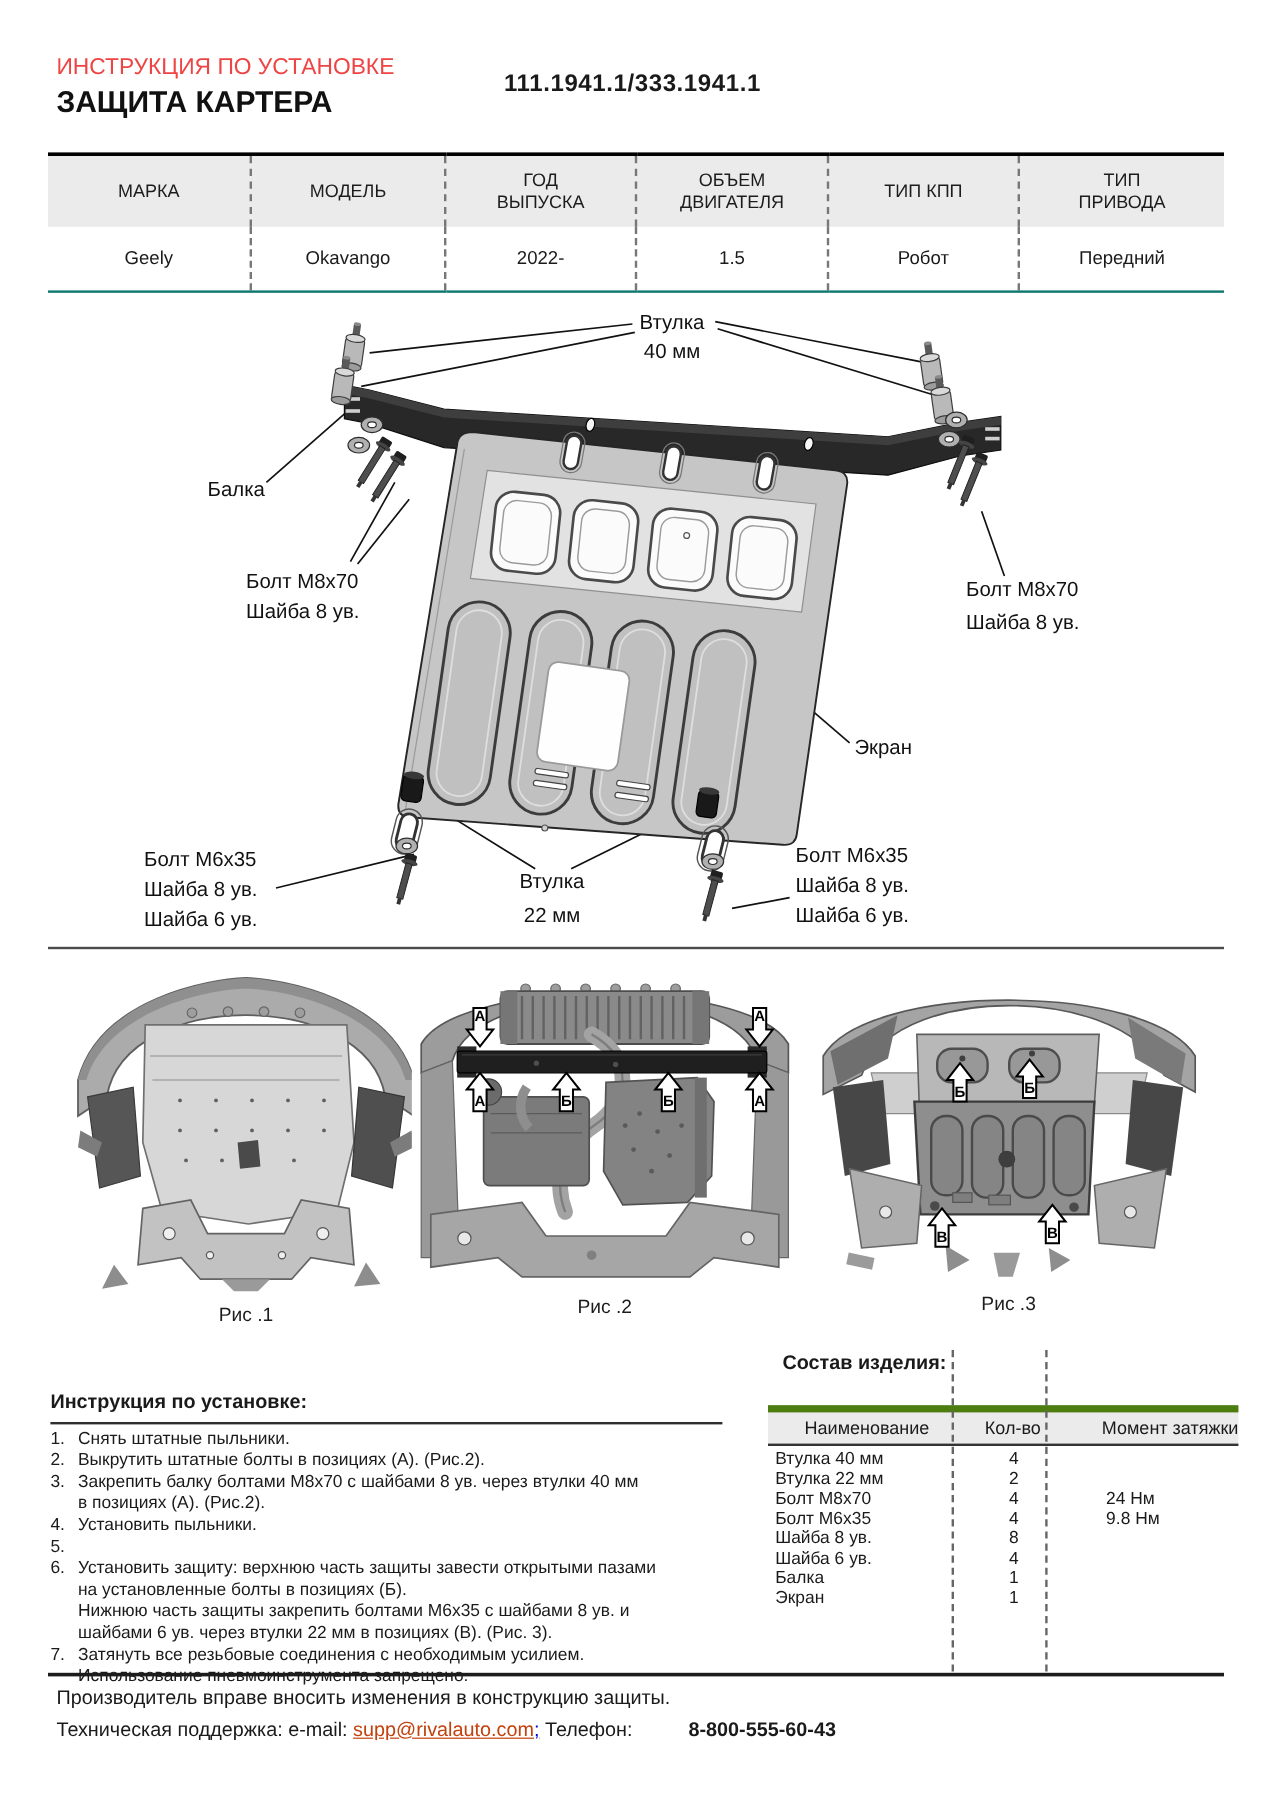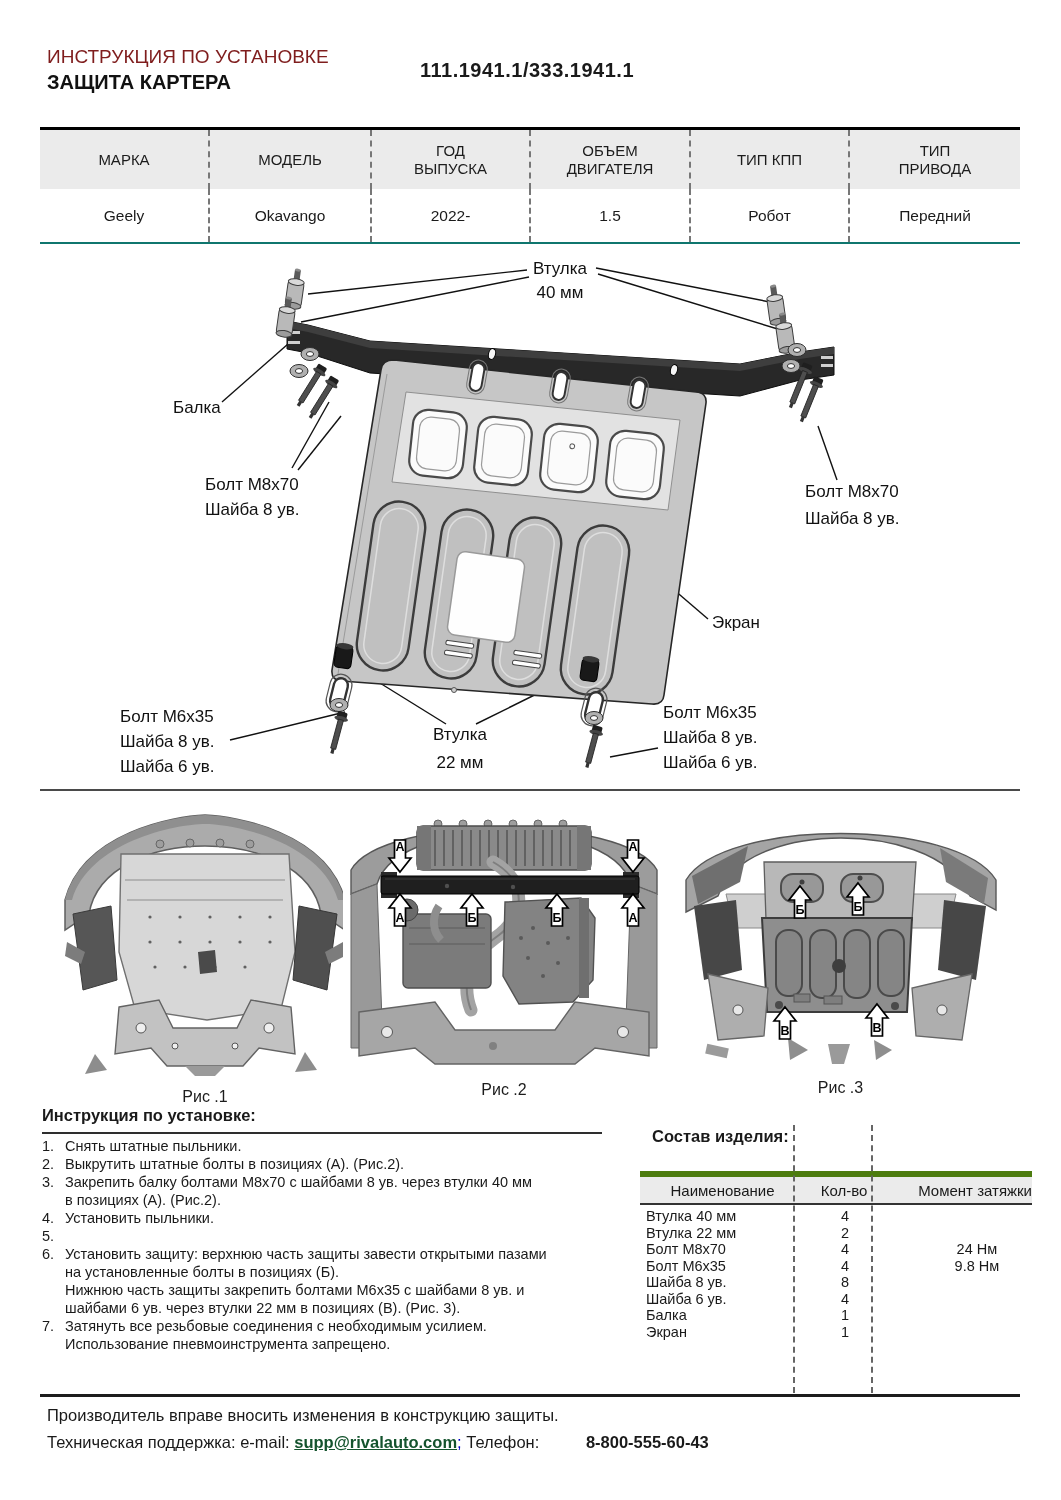--- a/index.html
+++ b/index.html
@@ -2,22 +2,22 @@
 <html><head>
 <meta charset="utf-8">
 <style>
   html,body{margin:0;padding:0;background:#fff;}
   .page{position:relative;width:1061px;height:1500px;background:#fff;overflow:hidden;
         font-family:"Liberation Sans",sans-serif;color:#1a1a1a;}
   svg{display:block;}
   svg text{font-family:"Liberation Sans",sans-serif;}
 
   
-  .title-line1{position:absolute;left:47px;top:46px;font-size:19px;color:#7f1d1d;text-align:center;}
-  .title-line2{position:absolute;left:47px;top:71px;font-size:20px;font-weight:bold;color:#111;}
+  .title-line1{position:absolute;left:47px;top:46px;font-size:19px;color:#ef4444;text-align:center;}
+  .title-line2{position:absolute;left:47px;top:71px;font-size:25px;font-weight:bold;color:#111;}
   .part-number{position:absolute;left:420px;top:59px;font-size:20px;font-weight:bold;letter-spacing:.5px;}
 
   
   .fitment{position:absolute;left:40px;top:127px;width:980px;border-collapse:collapse;table-layout:fixed;}
   .fitment td{border-left:2px dashed #777;text-align:center;vertical-align:middle;
               font-size:15px;white-space:pre-line;line-height:18px;}
   .fitment tr td:first-child{border-left:none;}
   .fitment .hrow td{background:#ebebeb;height:57px;border-top:3px solid #000;color:#1c1c1c;}
   .fitment .vrow td{height:51px;border-bottom:2px solid #0f766e;font-size:15.5px;}
 
@@ -27,49 +27,49 @@
   .sep-photos{position:absolute;left:40px;top:789px;width:980px;height:2px;background:#4a4a4a;}
 
   
   .figure{position:absolute;}
   .fig1{left:55px;top:802px;}
   .fig2{left:343px;top:798px;}
   .fig3{left:678px;top:798px;}
   .figcap{text-align:center;font-size:16px;margin-top:11px;color:#1c1c1c;}
 
   
-  .instr{position:absolute;left:42px;top:1106px;width:560px;}
+  .instr{position:absolute;left:42px;top:1159px;width:560px;}
   .instr-title{font-size:16.5px;font-weight:bold;padding-bottom:7px;border-bottom:2.5px solid #2e2e2e;margin-bottom:3px;}
   .item{display:flex;font-size:14.5px;line-height:18px;}
   .item .n{width:23px;flex:none;}
   .item .t{white-space:pre-line;}
 
   
   .parts{position:absolute;left:640px;top:1127px;width:392px;}
   .parts-title{font-size:16.5px;font-weight:bold;height:24px;padding-left:12px;}
   .parts-head{display:flex;height:26px;background:#ebebeb;border-top:6px solid #4d7c0f;
               border-bottom:2px solid #333;align-items:center;font-size:15px;margin-top:20px;}
   .ph-name{width:165px;text-align:center;}
   .ph-qty{width:78px;text-align:center;}
   .ph-tq{width:149px;text-align:right;}
   .parts-rows{margin-top:3px;}
   .prow{display:flex;font-size:14.5px;line-height:16.5px;gap:48px;}
   .c-name{width:165px;padding-left:6px;}
   .c-qty{width:78px;text-align:center;}
-  .c-tq{width:149px;text-align:center;}
+  .c-tq{width:149px;}
   .pdash{position:absolute;top:1125px;height:268px;width:0;border-left:2px dashed #666;}
   .pd1{left:793px;}
   .pd2{left:871px;}
 
   .sep-bottom{position:absolute;left:40px;top:1394px;width:980px;height:3px;background:#1c1c1c;}
 
   
   .foot1{position:absolute;left:47px;top:1406px;font-size:16.5px;}
   .foot2{position:absolute;left:47px;top:1433px;font-size:16.5px;}
-  .email{color:#14532d;font-weight:bold;text-decoration:underline;}
+  .email{color:#c2410c;font-weight:normal;text-decoration:underline;}
   .semi{color:#0000cc;text-decoration:underline;}
   .phone{font-weight:bold;margin-left:42px;}
 </style>
 </head>
 <body>
 
 <div class="page">
 
   <div class="title-line1">ИНСТРУКЦИЯ ПО УСТАНОВКЕ</div>
   <div class="title-line2">ЗАЩИТА КАРТЕРА</div>

